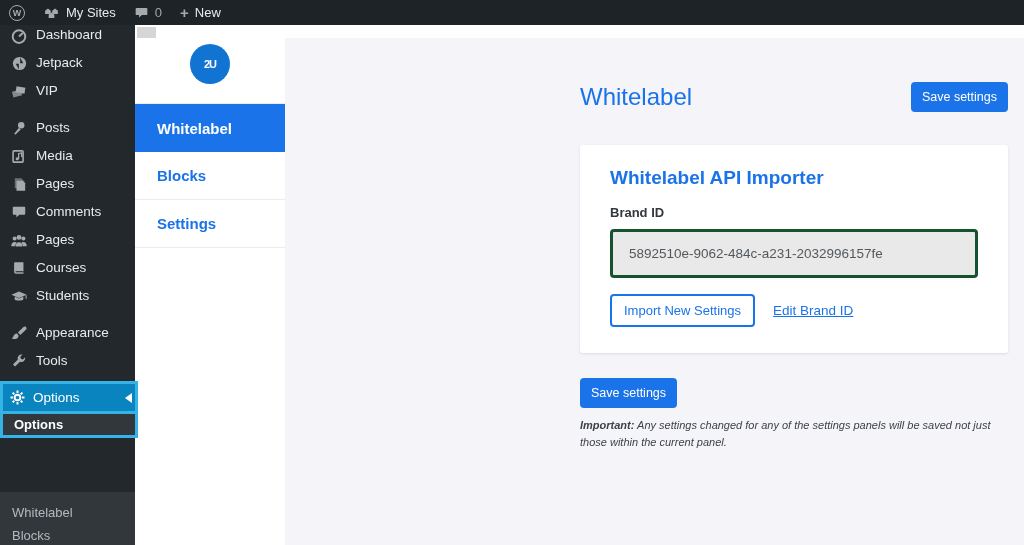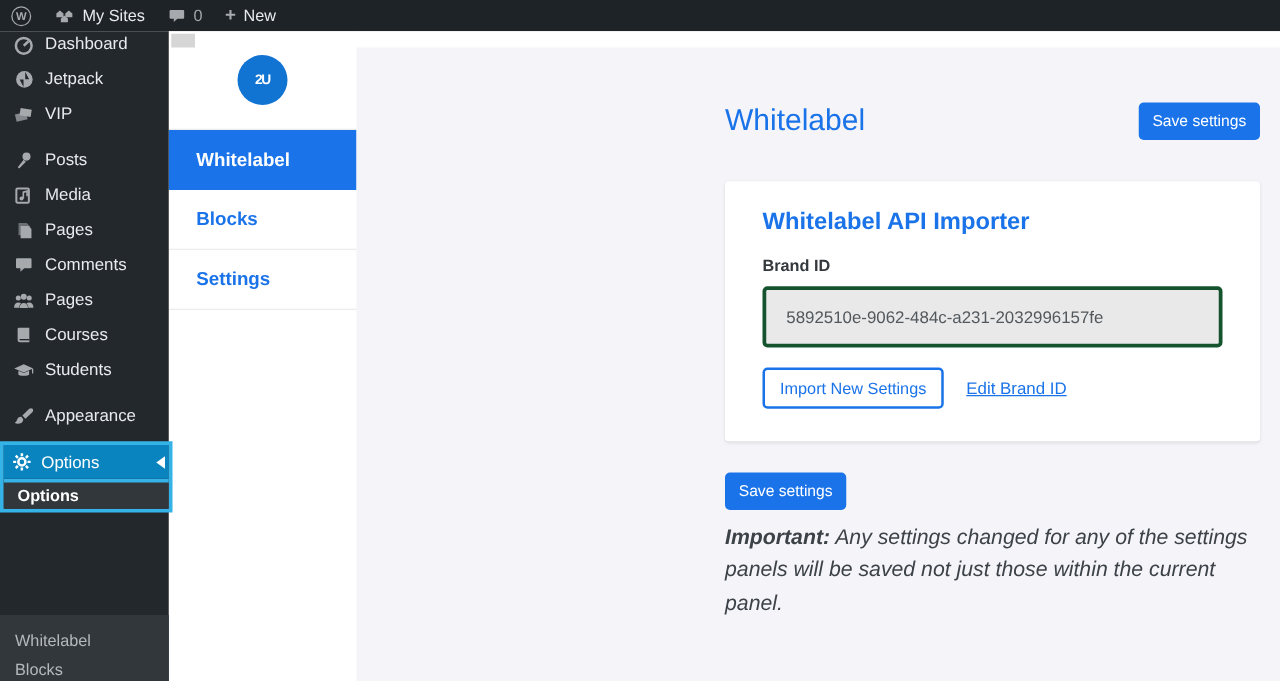--- a/index.html
+++ b/index.html
@@ -73,21 +73,21 @@
     padding:22px 30px 26px 30px;}
   .card-title{font-size:19px;font-weight:bold;color:var(--accent);}
   .field-label{margin-top:16px;font-size:13px;font-weight:bold;color:#33383d;}
   .brand-input{margin-top:9px;width:100%;height:49px;background:#e9e9ea;border:3px solid #14532d;
     border-radius:4px;padding:0 16px;font-size:13.5px;color:#53585c;font-family:inherit;}
   .btn-row{margin-top:16px;display:flex;align-items:center;gap:18px;}
   .btn-outline{background:#fff;border:2px solid var(--accent);color:var(--accent);border-radius:4px;
     font-size:13px;font-weight:500;padding:7px 12px;cursor:pointer;font-family:inherit;}
   .edit-link{font-size:13.5px;color:var(--accent);text-decoration:underline;font-weight:500;cursor:pointer;}
   .save-bottom{margin-top:25px;}
-  .note{margin-top:9px;font-size:17px;font-style:italic;color:#3c4248;line-height:1.55;width:428px;}
+  .note{margin-top:9px;font-size:11px;font-style:italic;color:#3c4248;line-height:1.55;width:428px;}
   .note b{font-weight:bold;}
   svg{display:block;}
 </style>
 </head>
 <body>
 
 <div class="screen">
 
   <div class="admin-bar">
     <div class="ab-item">
@@ -246,20 +246,28 @@
               <g fill="#a7aaad">
             <path d="M15.9 2.1c-.8-.8-2.1-.6-3 .2L7.3 7.9l2.6 2.6 5.8-5.4c.9-.9 1-2.2.2-3z"></path>
             <path d="M6.5 8.9c-1.8-.2-3.2.9-3.7 2.5-.4 1.2-1 2-2 2.5 1.3 1 3.4 1.3 4.9.6 1.5-.6 2.4-2 2.3-3.5z"></path>
               </g>
             </svg>
         </span>
         <span>Appearance</span>
       </div>
 
 
+      <div class="wp-item">
+        <span class="wicon">
+          <svg width="16" height="16" viewBox="0 0 18 18">
+            <path fill="#a7aaad" d="M15.9 4.7 13.4 7.2l-2.3-.6-.6-2.3L13 1.8a4.3 4.3 0 0 0-5.3 5.6l-5.5 5.4 2.4 2.4 5.5-5.4a4.3 4.3 0 0 0 5.8-5.1z"></path>
+            </svg>
+        </span>
+        <span>Tools</span>
+      </div>
 
       <div class="hl-box">
         <div class="options-row">
           <span class="wicon">
             <svg width="17" height="17" viewBox="0 0 18 18">
               <g stroke="#fff" stroke-width="2.1" fill="none">
                 <circle cx="9" cy="9" r="3"></circle>
                 <path d="M9 1.6v2.6M9 13.8v2.6M1.6 9h2.6M13.8 9h2.6M3.8 3.8l1.8 1.8M12.4 12.4l1.8 1.8M3.8 14.2l1.8-1.8M12.4 5.6l1.8-1.8"></path>
               </g>
               </svg>

